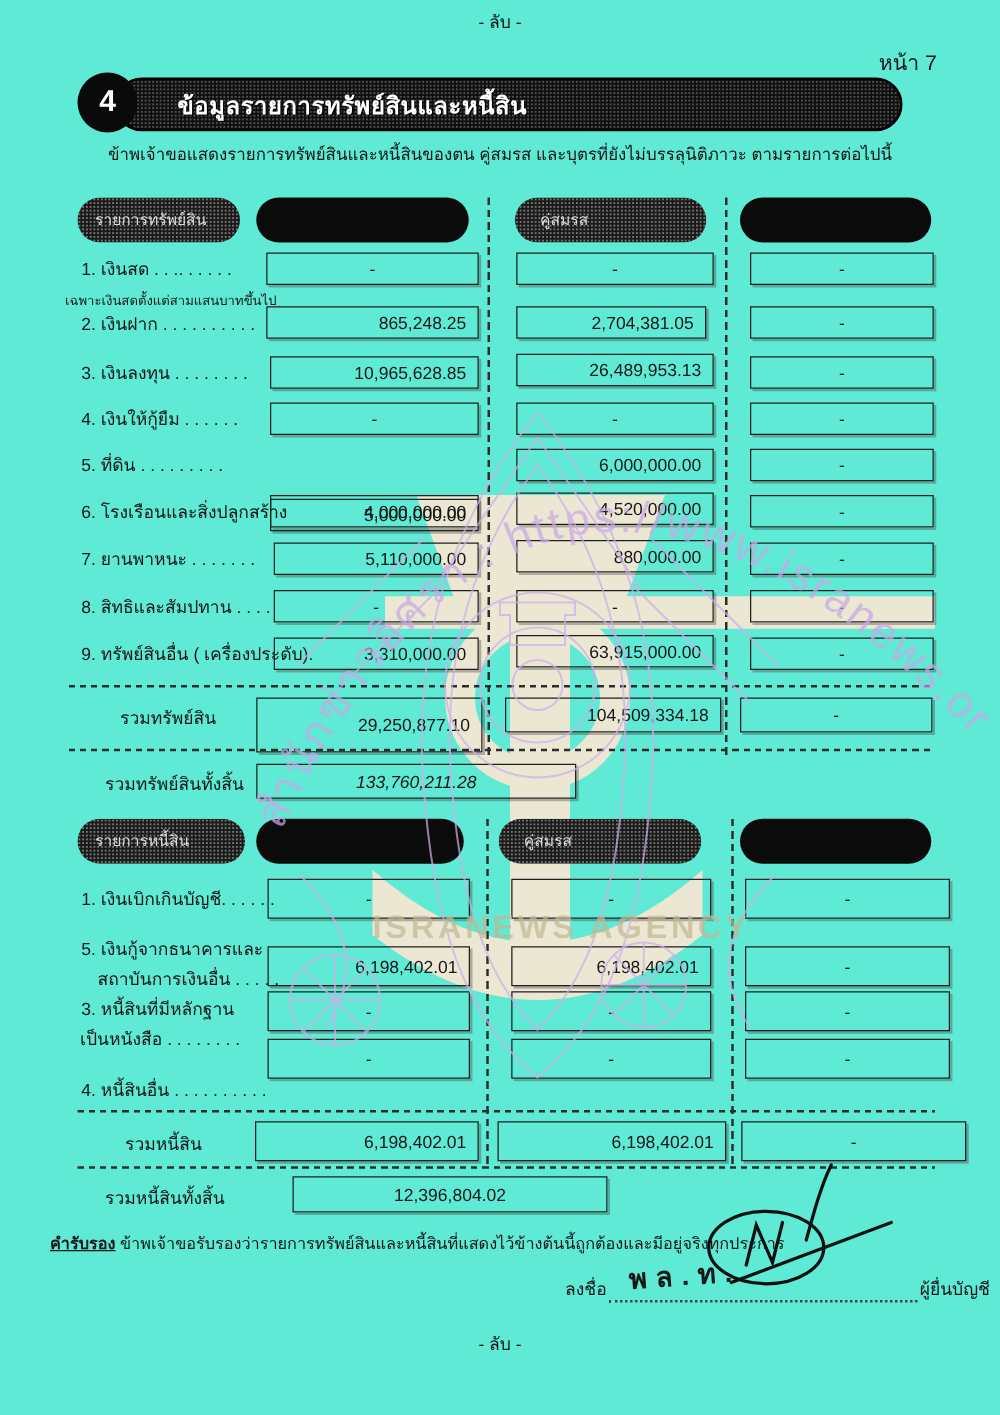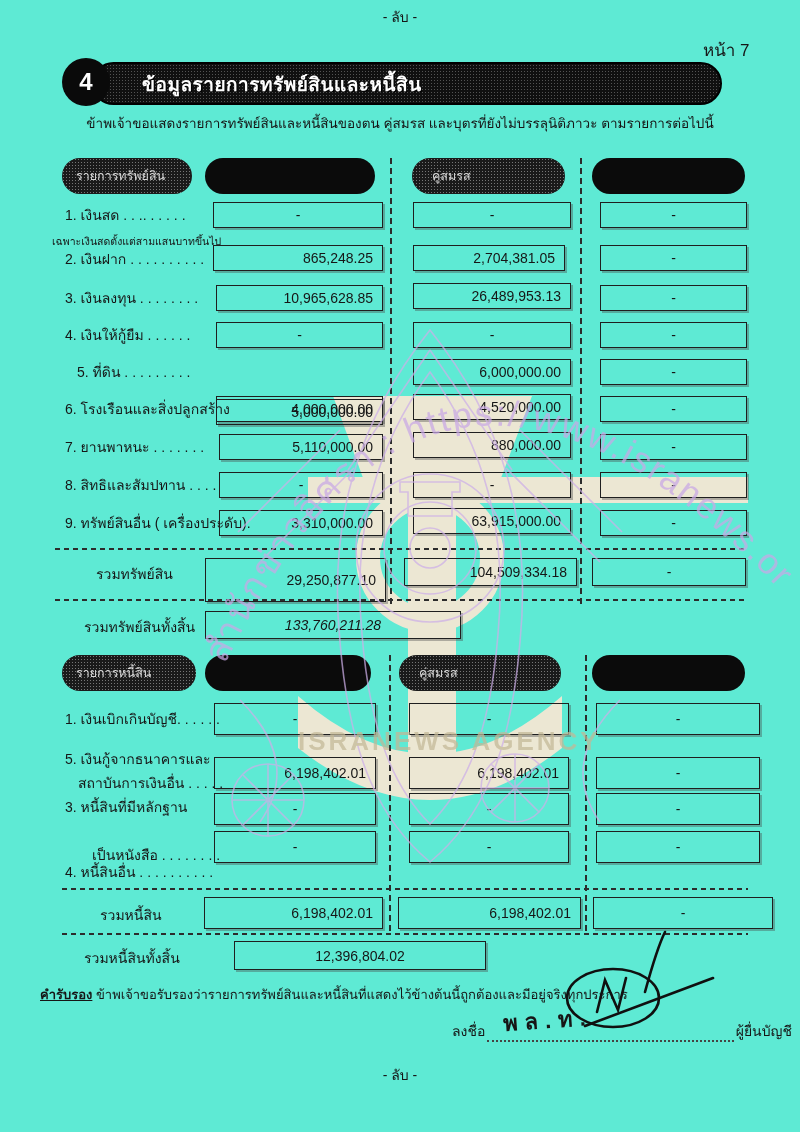--- a/index.html
+++ b/index.html
@@ -113,21 +113,21 @@
   <div class="lbl" style="left:65px; top:288px;">3.  เงินลงทุน  . . . . . . .  .</div>
   <div class="box num" style="left:216px; top:285px; width:167px;">10,965,628.85</div>
   <div class="box num" style="left:413px; top:283px; width:158px;">26,489,953.13</div>
   <div class="box dash" style="left:600px; top:285px; width:147px;">-</div>
 
   <div class="lbl" style="left:65px; top:325px;">4.  เงินให้กู้ยืม  . . . . . .</div>
   <div class="box dash" style="left:216px; top:322px; width:167px;">-</div>
   <div class="box dash" style="left:413px; top:322px; width:158px;">-</div>
   <div class="box dash" style="left:600px; top:322px; width:147px;">-</div>
 
-  <div class="lbl" style="left:65px; top:362px;margin-left:12px;">5.  ที่ดิน  . . . . . . .  . .</div>
+  <div class="lbl" style="left:65px; top:362px;">5.  ที่ดิน  . . . . . . .  . .</div>
   <div class="box num" style="left:216px; top:359px; width:167px;margin-top:40px;">5,000,000.00</div>
   <div class="box num" style="left:413px; top:359px; width:158px;">6,000,000.00</div>
   <div class="box dash" style="left:600px; top:359px; width:147px;">-</div>
 
   <div class="lbl" style="left:65px; top:399px;">6.  โรงเรือนและสิ่งปลูกสร้าง</div>
   <div class="box num" style="left:216px; top:396px; width:167px;">4,000,000.00</div>
   <div class="box num" style="left:413px; top:394px; width:158px;">4,520,000.00</div>
   <div class="box dash" style="left:600px; top:396px; width:147px;">-</div>
 
   <div class="lbl" style="left:65px; top:437px;">7.  ยานพาหนะ  . . . . . . .</div>
@@ -167,21 +167,21 @@
   <div class="box tall dash" style="left:409px; top:703px; width:160px;">-</div>
   <div class="box tall dash" style="left:596px; top:703px; width:164px;">-</div>
 
   <div class="lbl" style="left:65px; top:749px;">5. เงินกู้จากธนาคารและ</div>
   <div class="lbl" style="left:78px; top:773px;">สถาบันการเงินอื่น  . . . . .</div>
   <div class="box tall num" style="left:214px; top:757px; width:162px;">6,198,402.01</div>
   <div class="box tall num" style="left:409px; top:757px; width:160px;">6,198,402.01</div>
   <div class="box tall dash" style="left:596px; top:757px; width:164px;">-</div>
 
   <div class="lbl" style="left:65px; top:797px;">3. หนี้สินที่มีหลักฐาน</div>
-  <div class="lbl" style="left:92px; top:821px;margin-top:24px;">เป็นหนังสือ  . . . . . . . .</div>
+  <div class="lbl" style="left:64px; top:821px;">เป็นหนังสือ  . . . . . . . .</div>
   <div class="box tall dash" style="left:214px; top:793px; width:162px;">-</div>
   <div class="box tall dash" style="left:409px; top:793px; width:160px;">-</div>
   <div class="box tall dash" style="left:596px; top:793px; width:164px;">-</div>
 
   <div class="lbl" style="left:65px; top:862px;">4. หนี้สินอื่น  . . . . . . . . . .</div>
   <div class="box tall dash" style="left:214px; top:831px; width:162px;">-</div>
   <div class="box tall dash" style="left:409px; top:831px; width:160px;">-</div>
   <div class="box tall dash" style="left:596px; top:831px; width:164px;">-</div>
 
   <div class="hdash" style="left:62px; top:888px; width:686px;"></div>

